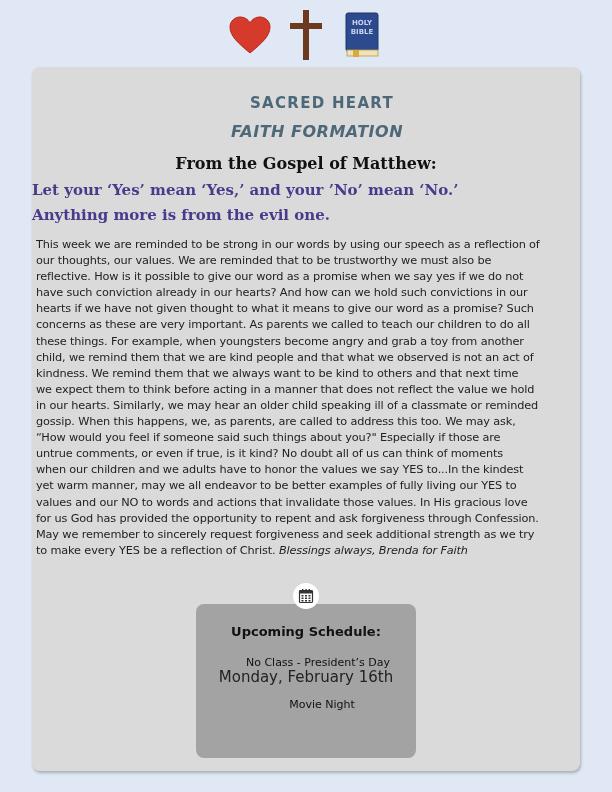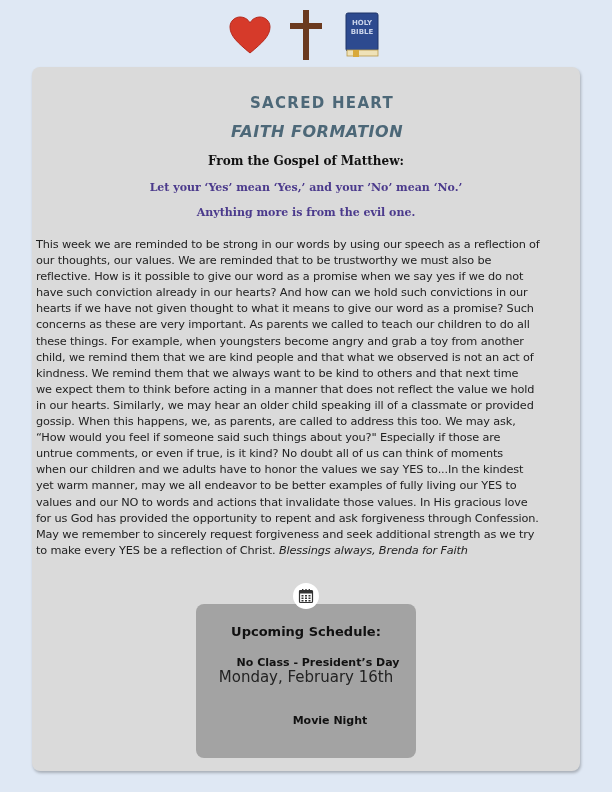--- a/index.html
+++ b/index.html
@@ -29,27 +29,27 @@
     .title2 {
       position: absolute; top: 55px; left: 0; width: 100%;
       text-align: center; color: #4d6878;
       font-family: "DejaVu Sans", sans-serif; font-weight: bold; font-style: italic;
       font-size: 16px; letter-spacing: 0.5px; padding-left: 22px;
     }
     .gospel-heading {
       position: absolute; top: 87px; left: 0; width: 100%;
       text-align: center; color: #111;
       font-family: "DejaVu Serif", serif; font-weight: bold;
-      font-size: 12px;
+      font-size: 16px;
     }
     .verse {
       position: absolute; left: 0; width: 100%;
-      text-align: center; color: #4b3a8c;
+      text-align: left; color: #4b3a8c;
       font-family: "DejaVu Serif", serif; font-weight: bold;
-      font-size: 11px;
+      font-size: 15px;
     }
     .verse.l1 { top: 114px; }
     .verse.l2 { top: 139px; }
     .body-text {
       position: absolute; top: 170px; left: 4px; width: 546px;
       color: #222; font-size: 11.3px; line-height: 16.1px;
       font-family: "DejaVu Sans", sans-serif;
       letter-spacing: -0.15px;
     }
     .body-text .ln { display: block; white-space: nowrap; }
@@ -62,24 +62,24 @@
     }
     .schedule {
       position: absolute; left: 164px; top: 537px; width: 220px; height: 154px;
       background: #a3a3a3; border-radius: 8px;
       text-align: center; color: #111;
     }
     .sched-title {
       position: absolute; top: 20px; left: 0; width: 100%;
       font-weight: bold; font-size: 13px;
     }
-    .ev-name { font-weight: bold; font-size: 11px; display: block; padding-left: 24px; }
+    .ev-name { font-weight: normal; font-size: 11px; display: block; padding-left: 24px; }
     .ev-date { font-size: 15px; display: block; color: #222; }
     .ev1 { position: absolute; top: 52px; left: 0; width: 100%; line-height: 14px; }
-    .ev2 { position: absolute; top: 94px; left: 12px; width: 100%; line-height: 14px; margin-top: 16px; }
+    .ev2 { position: absolute; top: 94px; left: 4px; width: 100%; line-height: 14px; }
   </style>
 </head>
 <body>
 
 <div class="icons-row">
   <div class="ic">
     <svg width="44" height="40" viewBox="0 0 44 40">
       <path d="M22 38 C10 28 2 21 2 12 C2 6 7 2 12 2 C16 2 20 4 22 8 C24 4 28 2 32 2 C37 2 42 6 42 12 C42 21 34 28 22 38 Z" fill="#d63a2a" stroke="#b52a1d" stroke-width="1"></path>
     </svg>
   </div>
@@ -111,21 +111,21 @@
     <span class="ln">This week we are reminded to be strong in our words by using our speech as a reflection of</span>
     <span class="ln">our thoughts, our values.  We are reminded that to be trustworthy we must also be</span>
     <span class="ln">reflective.  How is it possible to give our word as a promise when we say yes if we do not</span>
     <span class="ln">have such conviction already in our hearts?  And how can we hold such convictions in our</span>
     <span class="ln">hearts if we have not given thought to what it means to give our word as a promise?  Such</span>
     <span class="ln">concerns as these are very important.  As parents we called to teach our children to do all</span>
     <span class="ln">these things.  For example, when youngsters become angry and grab a toy from another</span>
     <span class="ln">child, we remind them that we are kind people and that what we observed is not an act of</span>
     <span class="ln">kindness.  We remind them that we always want to be kind to others and that next time</span>
     <span class="ln">we expect them to think before acting in a manner that does not reflect the value we hold</span>
-    <span class="ln">in our hearts.  Similarly, we may hear an older child speaking ill of a classmate or provided</span>
+    <span class="ln">in our hearts.  Similarly, we may hear an older child speaking ill of a classmate or reminded</span>
     <span class="ln">gossip.  When this happens, we, as parents, are called to address this too.  We may ask,</span>
     <span class="ln">“How would you feel if someone said such things about you?"  Especially if those are</span>
     <span class="ln">untrue comments, or even if true, is it kind?  No doubt all of us can think of moments</span>
     <span class="ln">when our children and we adults have to honor the values we say YES to...In the kindest</span>
     <span class="ln">yet warm manner, may we all endeavor to be better examples of fully living our YES to</span>
     <span class="ln">values and our NO to words and actions that invalidate those values.  In His gracious love</span>
     <span class="ln">for us God has provided the opportunity to repent and ask forgiveness through Confession.</span>
     <span class="ln">May we remember to sincerely request forgiveness and seek additional strength as we try</span>
     <span class="ln"><span>to make every YES be a reflection of Christ.  </span><span class="sig">Blessings always, Brenda for Faith</span></span>
   </div>

